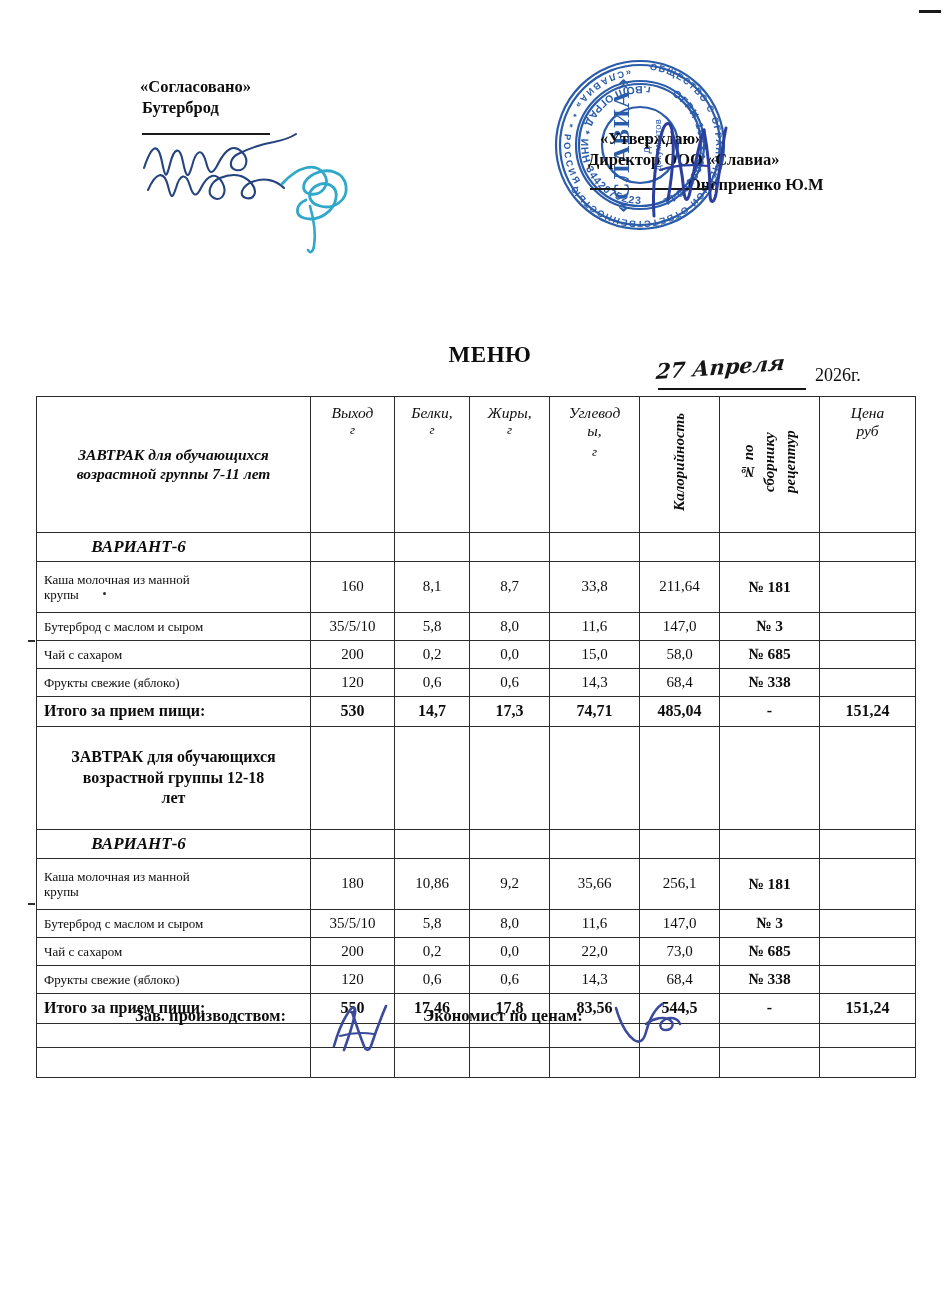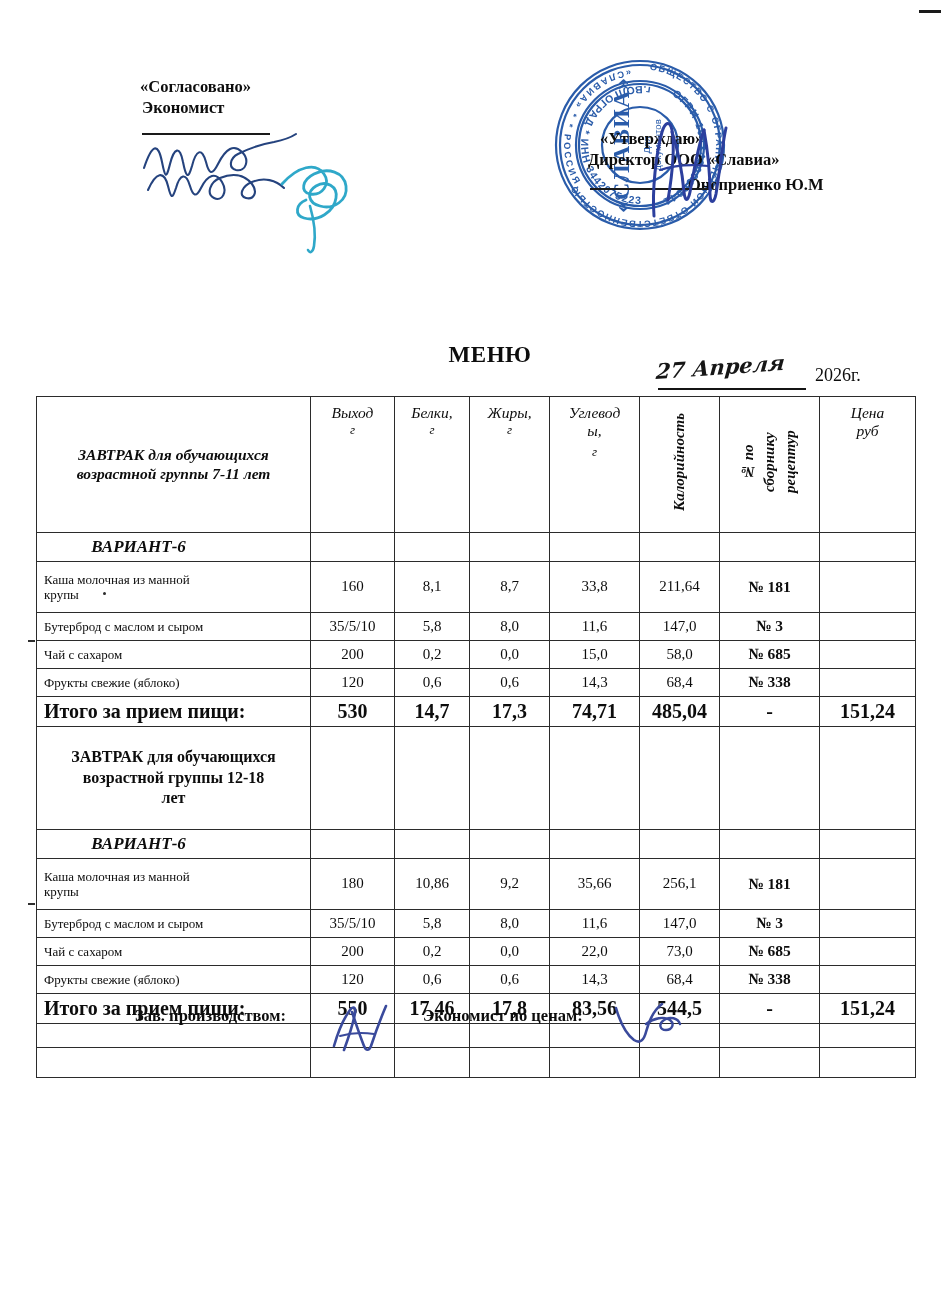--- a/index.html
+++ b/index.html
@@ -194,21 +194,21 @@
   
   tr.dish td { height: 25px; }
   tr.dish-tall td { height: 48px; }
   td.dish-name { text-align: left; font-size: 13px; padding-left: 7px; }
   td.rec { text-align: center; font-weight: bold; font-size: 15.5px; }
 
   
   tr.total td {
     height: 27px;
     font-weight: bold;
-    font-size: 20px;
+    font-size: 16px;
   }
   tr.total td.dish-name { font-weight: bold; }
 
   tr.blank td { height: 21px; }
   tr.blank-tall td { height: 27px; }
 
   .stray-dot {
     display: inline-block;
     width: 3px;
     height: 3px;
@@ -245,21 +245,21 @@
 </style>
 </head>
 <body>
 
 <div class="scan-mark"></div>
 <div class="edge-tick" style="left:28px; top:640px;"></div>
 <div class="edge-tick" style="left:28px; top:903px;"></div>
 
 <div class="approve-left">
   <div class="appr-line l1">«Согласовано»</div>
-  <div class="appr-line l2">Экономист</div>
+  <div class="appr-line l2">Бутерброд</div>
   <div class="sig-rule"></div>
 </div>
 
 <svg class="ink" style="left:138px; top:128px;" width="220" height="130" viewBox="0 0 220 130">
   <path d="M6,40 C14,16 20,14 24,34 C27,49 28,52 32,36 C36,20 42,17 45,34 C48,49 50,52 54,38 C58,22 64,19 68,34 C71,46 74,48 80,36 C88,20 96,16 104,24 C112,32 108,44 98,42 C90,40 92,30 100,26 C112,20 124,16 136,14 C146,12 152,10 158,6" stroke="#25437e" stroke-width="2.1"></path>
   <path d="M10,62 C18,44 26,42 30,58 C33,70 34,72 38,60 C42,46 48,44 52,58 C55,68 58,70 63,60 C70,46 78,44 84,54 C90,64 84,74 76,70 C68,66 72,54 82,50 C94,45 106,46 114,56 C120,64 116,72 108,70 C100,68 104,58 114,54 C126,49 138,52 146,60" stroke="#25437e" stroke-width="2.1"></path>
   <path d="M144,56 C160,38 178,34 186,46 C193,56 184,68 172,66 C162,64 164,52 176,46 C190,39 206,44 208,58 C210,72 196,82 182,78 C170,75 168,64 178,58 C188,52 200,58 198,70 C196,84 180,94 166,90 C156,87 158,76 168,72" stroke="#2fa8c9" stroke-width="2.8"></path>
   <path d="M172,78 C176,92 178,106 176,118 C175,124 172,126 170,122" stroke="#2fa8c9" stroke-width="2.6"></path>
 </svg>
 

